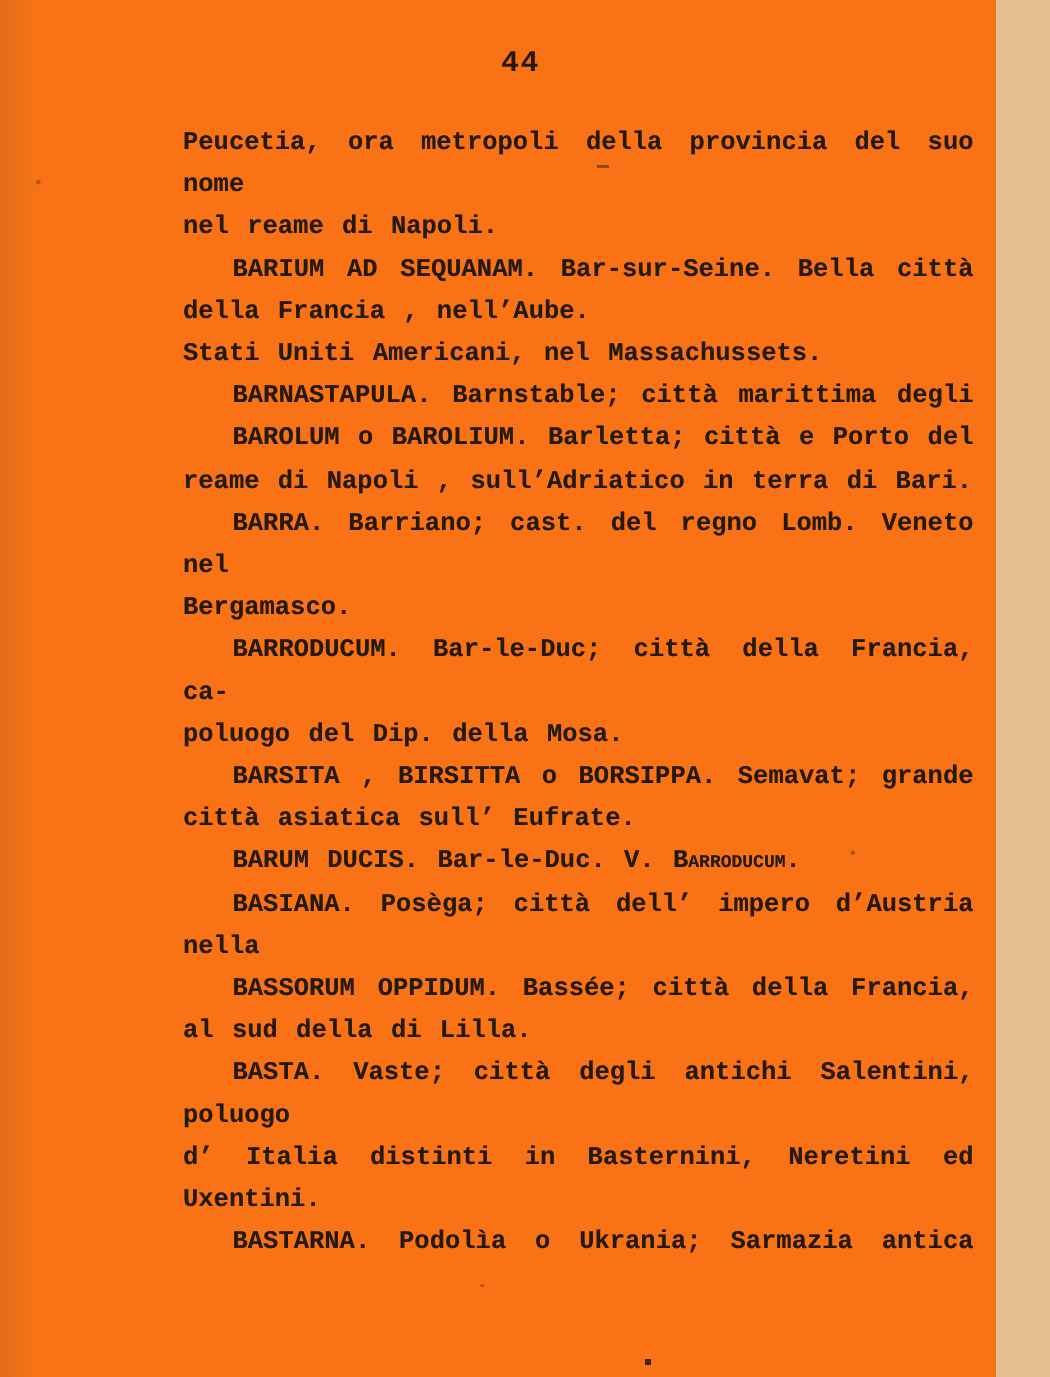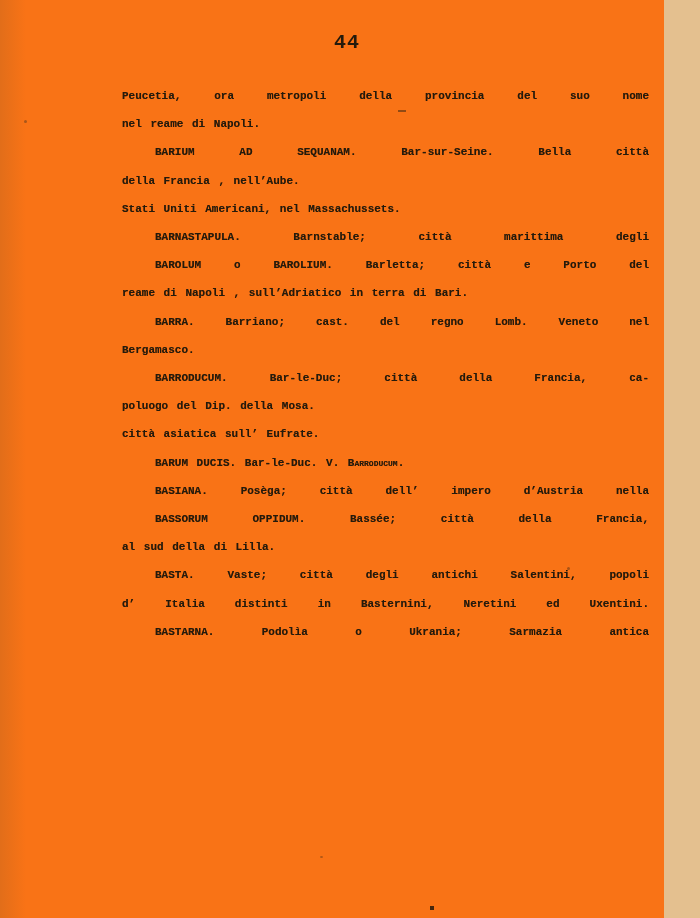--- a/index.html
+++ b/index.html
@@ -35,21 +35,21 @@
     letter-spacing: 1px;
   }
   .text-block {
     position: absolute;
     left: 122px;
     top: 82px;
     width: 527px;
     color: #241a0c;
   }
   .line {
-    font-size: 11px;
+    font-size: 17px;
     line-height: 28.2px;
     font-weight: bold;
     text-align: justify;
     text-align-last: left;
     word-spacing: 2px;
     white-space: normal;
     text-shadow: 0 0 0.4px rgba(36,26,12,0.55);
   }
   .line.fill {
     text-align-last: justify;
@@ -77,26 +77,27 @@
       <div class="line indent fill">BARIUM AD SEQUANAM. Bar-sur-Seine. Bella città</div>
       <div class="line">della Francia , nell’Aube.</div>
       <div class="line">Stati Uniti Americani, nel Massachussets.</div>
       <div class="line indent fill">BARNASTAPULA. Barnstable; città marittima degli</div>
       <div class="line indent fill">BAROLUM o BAROLIUM. Barletta; città e Porto del</div>
       <div class="line">reame di Napoli , sull’Adriatico in terra di Bari.</div>
       <div class="line indent fill">BARRA. Barriano; cast. del regno Lomb. Veneto nel</div>
       <div class="line">Bergamasco.</div>
       <div class="line indent fill">BARRODUCUM. Bar-le-Duc; città della Francia, ca-</div>
       <div class="line">poluogo del Dip. della Mosa.</div>
+      <div class="line indent fill">BARSITA , BIRSITTA o BORSIPPA. Semavat; grande</div>
       <div class="line">città asiatica sull’ Eufrate.</div>
       <div class="line indent"><span class="">BARUM DUCIS. Bar-le-Duc. V. </span><span class="sc">Barroducum.</span></div>
       <div class="line indent fill">BASIANA. Posèga; città dell’ impero d’Austria nella</div>
       <div class="line indent fill">BASSORUM OPPIDUM. Bassée; città della Francia,</div>
       <div class="line">al sud della di Lilla.</div>
-      <div class="line indent fill">BASTA. Vaste; città degli antichi Salentini, popoli</div>
+      <div class="line indent fill">BASTA. Vaste; città degli antichi Salentini, poluogo</div>
       <div class="line fill">d’ Italia distinti in Basternini, Neretini ed Uxentini.</div>
       <div class="line indent fill">BASTARNA. Podolìa o Ukrania; Sarmazia antica</div>
     </div>
   <div id="marks">
       <div class="mark" style="left: 398px; top: 110px; width: 8px; height: 2px; background: rgba(60, 40, 20, 0.55);"></div>
       <div class="mark" style="left: 24px; top: 120px; width: 3px; height: 3px; background: rgba(90, 60, 30, 0.5); border-radius: 50%;"></div>
       <div class="mark" style="left: 567px; top: 567px; width: 3px; height: 3px; background: rgba(70, 45, 20, 0.45); border-radius: 50%;"></div>
       <div class="mark" style="left: 320px; top: 856px; width: 3px; height: 2px; background: rgba(70, 45, 20, 0.4); border-radius: 50%;"></div>
       <div class="mark" style="left: 430px; top: 906px; width: 4px; height: 4px; background: rgba(40, 25, 10, 0.85);"></div>
     </div>

